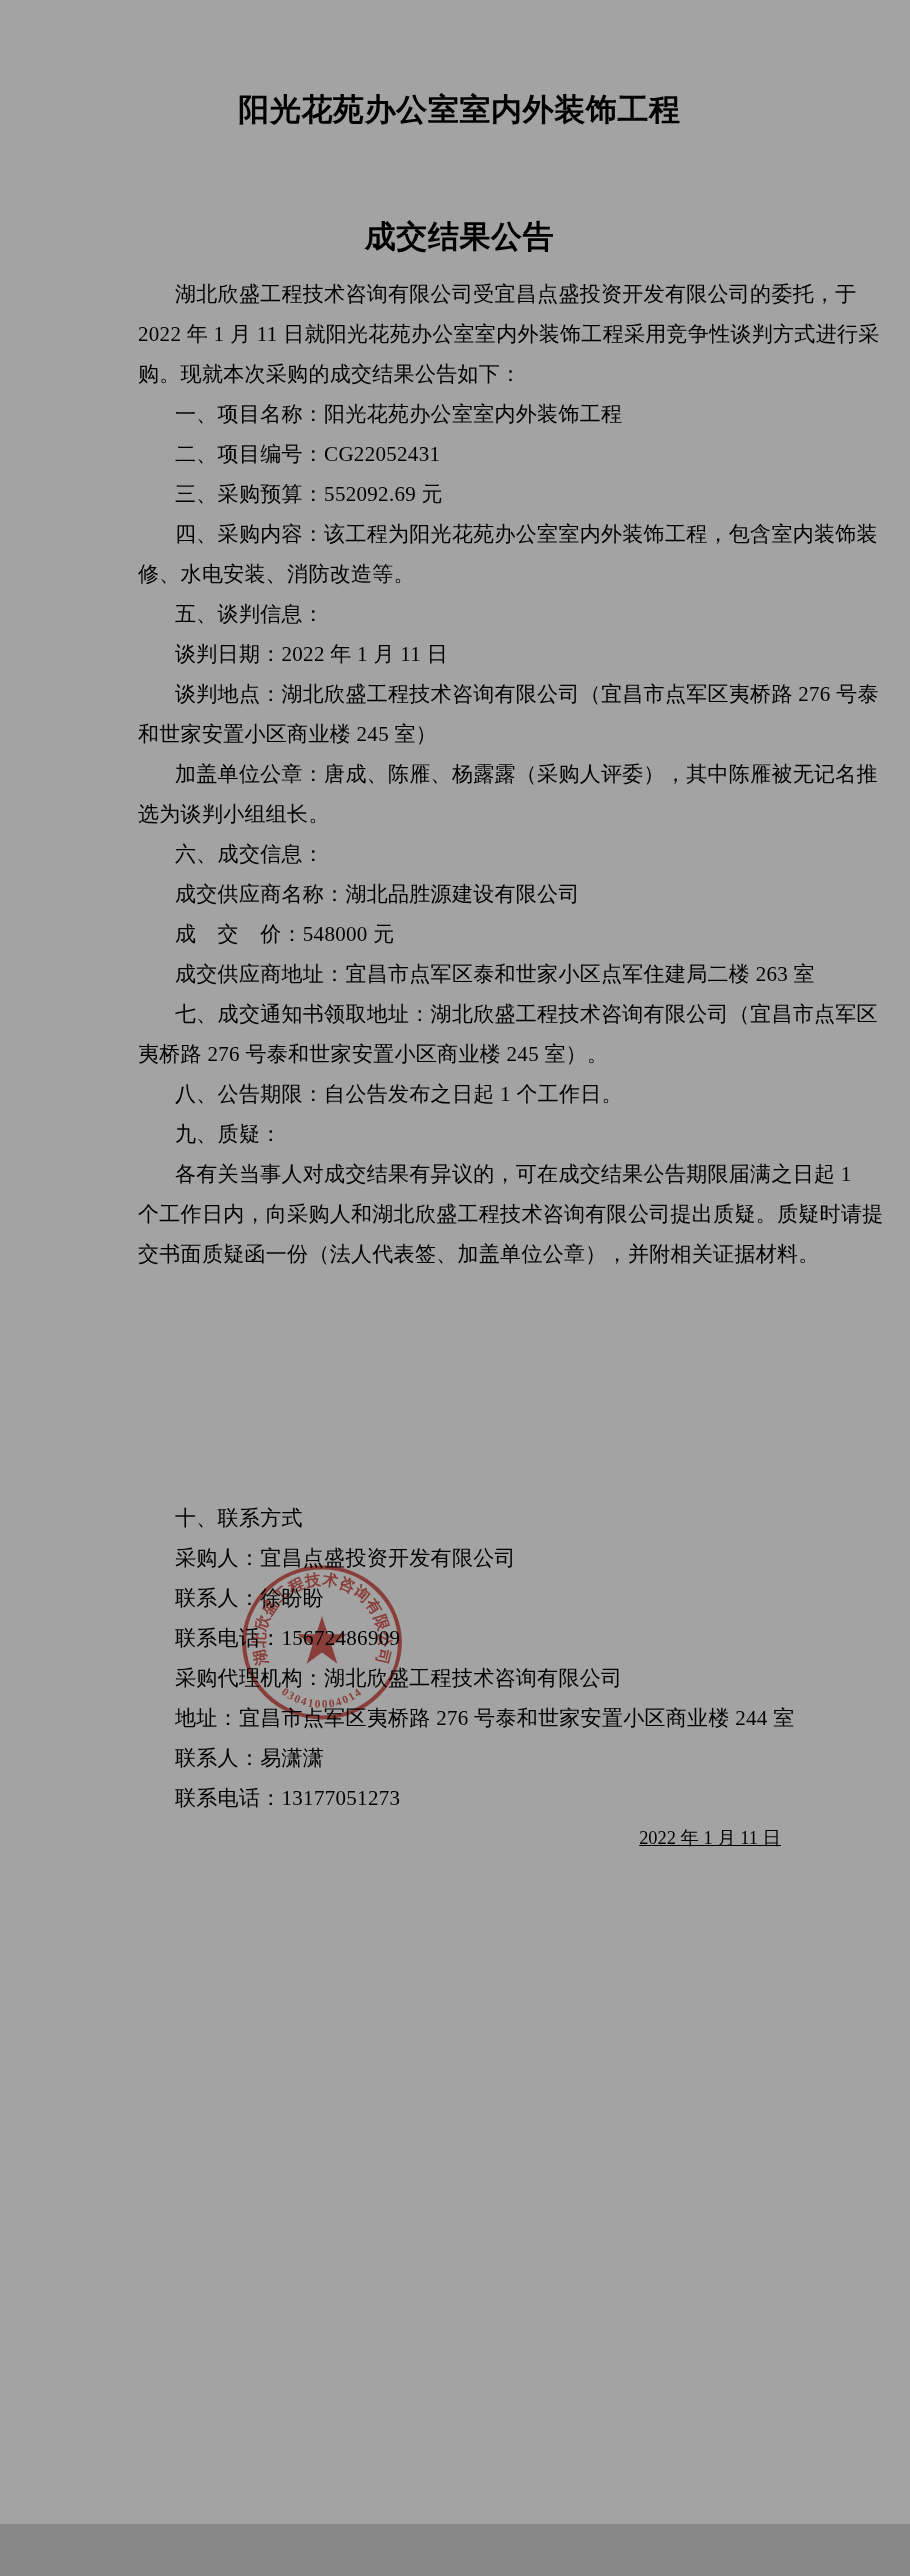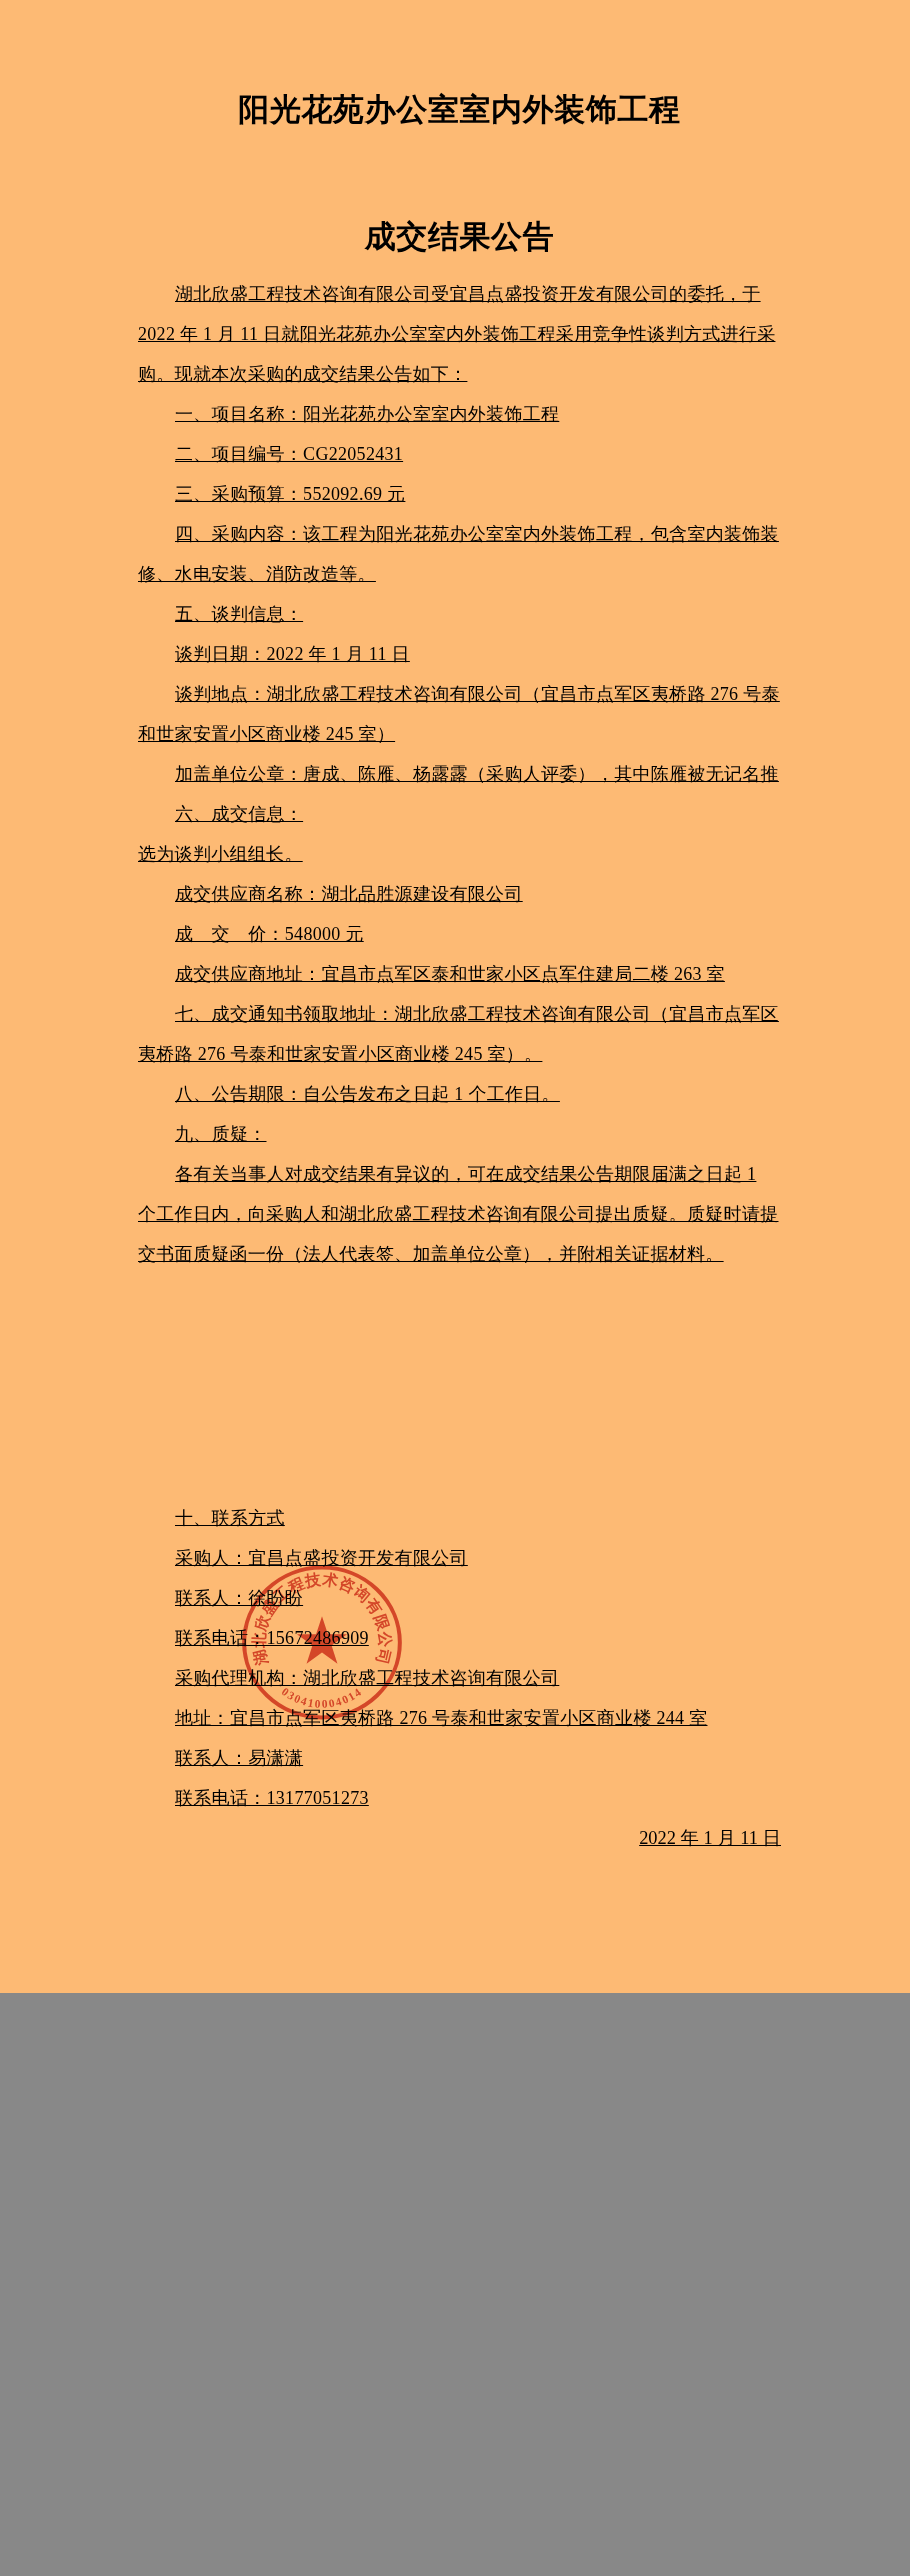--- a/index.html
+++ b/index.html
@@ -1,19 +1,19 @@
 <!DOCTYPE html>
 <html style="font-size:9.2px"><head>
 <meta charset="utf-8">
 <style>
   html,body{margin:0;padding:0;background:#888;}
   .page{
     position:relative;
-    width:910px;height:1993px;
-    background:#fdba74;
+    width:910px;height:2524px;
+    background:#a3a3a3;
     margin:0 auto;
     overflow:hidden;
     font-family:"Liberation Serif","DejaVu Serif",serif;
     color:#000;
   }
   .doc{
     position:absolute;
     left:138px;top:0;
     width:643px;
   }
@@ -23,24 +23,23 @@
     line-height:34px;
     font-weight:bold;
     text-align:center;
     letter-spacing:0.6px;
     white-space:nowrap;
   }
   .body-lines{margin-top:20px;}
   .ln{
     height:40px;
     line-height:40px;
-    font-size:18px;
+    font-size:21px;
     white-space:nowrap;
     letter-spacing:0.3px;
-    text-decoration:underline;
   }
   .ind{padding-left:37px;}
   .gap{height:224px;}
   .date-line{
     height:40px;line-height:40px;
     font-size:18.4px;
     text-align:right;
     white-space:nowrap;
     text-decoration:underline;
   }
@@ -74,22 +73,22 @@
       <div class="ln ind">一、项目名称：阳光花苑办公室室内外装饰工程</div>
       <div class="ln ind">二、项目编号：CG22052431</div>
       <div class="ln ind">三、采购预算：552092.69 元</div>
       <div class="ln ind">四、采购内容：该工程为阳光花苑办公室室内外装饰工程，包含室内装饰装</div>
       <div class="ln">修、水电安装、消防改造等。</div>
       <div class="ln ind">五、谈判信息：</div>
       <div class="ln ind">谈判日期：2022 年 1 月 11 日</div>
       <div class="ln ind">谈判地点：湖北欣盛工程技术咨询有限公司（宜昌市点军区夷桥路 276 号泰</div>
       <div class="ln">和世家安置小区商业楼 245 室）</div>
       <div class="ln ind">加盖单位公章：唐成、陈雁、杨露露（采购人评委），其中陈雁被无记名推</div>
+      <div class="ln">选为谈判小组组长。</div>
       <div class="ln ind">六、成交信息：</div>
-      <div class="ln">选为谈判小组组长。</div>
       <div class="ln ind">成交供应商名称：湖北品胜源建设有限公司</div>
       <div class="ln ind">成　交　价：548000 元</div>
       <div class="ln ind">成交供应商地址：宜昌市点军区泰和世家小区点军住建局二楼 263 室</div>
       <div class="ln ind">七、成交通知书领取地址：湖北欣盛工程技术咨询有限公司（宜昌市点军区</div>
       <div class="ln">夷桥路 276 号泰和世家安置小区商业楼 245 室）。</div>
       <div class="ln ind">八、公告期限：自公告发布之日起 1 个工作日。</div>
       <div class="ln ind">九、质疑：</div>
       <div class="ln ind">各有关当事人对成交结果有异议的，可在成交结果公告期限届满之日起 1</div>
       <div class="ln">个工作日内，向采购人和湖北欣盛工程技术咨询有限公司提出质疑。质疑时请提</div>
       <div class="ln">交书面质疑函一份（法人代表签、加盖单位公章），并附相关证据材料。</div>

